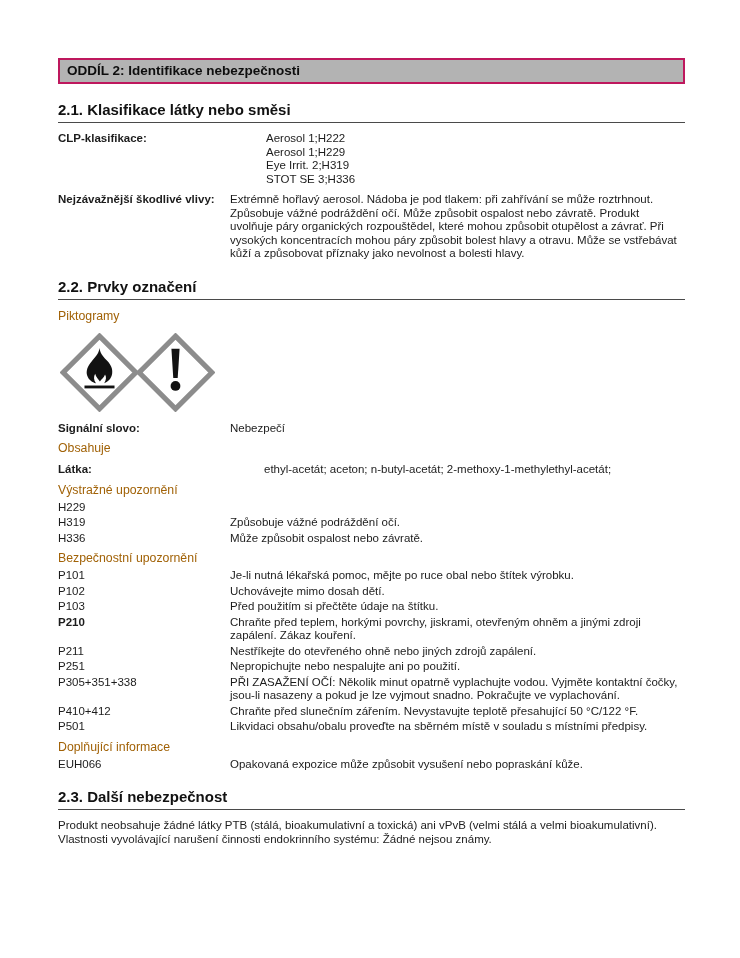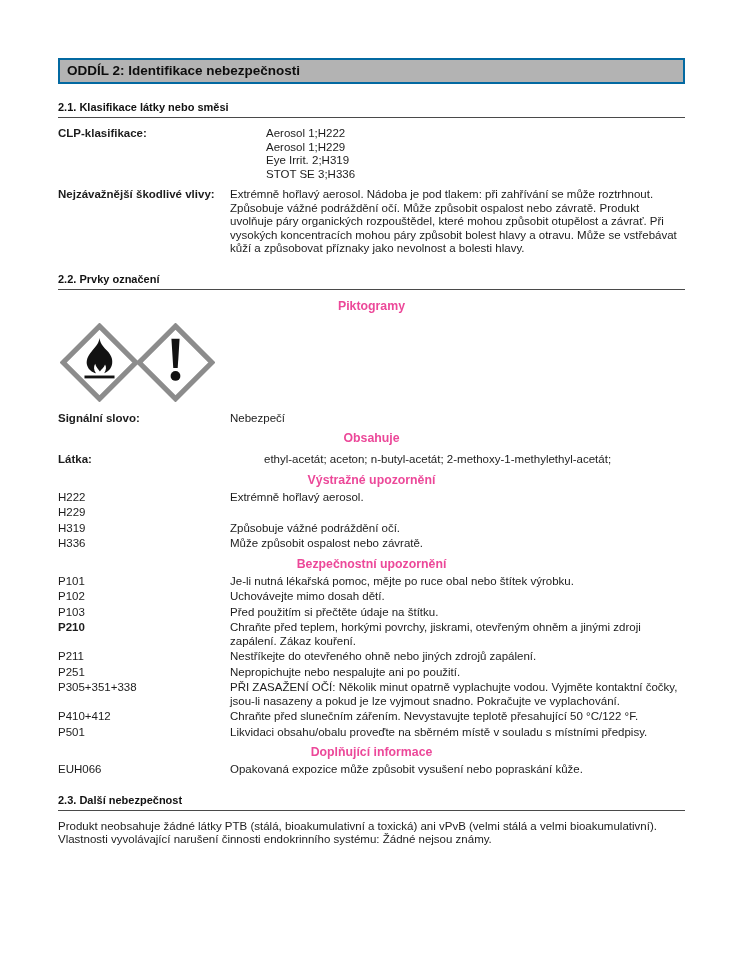--- a/index.html
+++ b/index.html
@@ -14,43 +14,42 @@
   .page {
     box-sizing: border-box;
     width: 740px; height: 958px;
     padding: 58px 55px 0 58px;
   }
   .content { width: 627px; }
 
   .section-bar {
     box-sizing: border-box;
     background: #b3b3b3;
-    border: 2px solid #0369a1;
+    border: 2px solid #be185d;
     color: #0e0e0e;
     font-weight: bold;
     font-size: 13.5px;
     padding: 3px 7px 4px 7px;
   }
 
   .subheading {
     font-weight: bold;
-    font-size: 11px;
+    font-size: 15px;
     color: #111;
     border-bottom: 1px solid #4a4a4a;
     padding-bottom: 4px;
     margin-top: 17px;
     margin-bottom: 9px;
   }
 
   .group-heading {
-    font-weight: bold;
+    font-weight: normal;
     font-size: 12.3px;
-    color: #ec4899;
+    color: #a16207;
     margin: 6px 0 4px 0;
-    text-align: center;
   }
 
   .row { display: flex; line-height: 13.5px; margin-bottom: 2px; }
   .row .label { width: 172px; flex: none; font-weight: bold; }
   .row .value { flex: 1; }
   .row.block-gap { margin-top: 7px; }
   .stack .line { line-height: 13.5px; margin-left: 36px; }
 
   .pictos { display: flex; margin: 10px 0 10px 2px; }
   .picto { width: 79px; height: 79px; display: block; margin-right: -3px; }
@@ -111,24 +110,20 @@
     <div class="group-heading">Obsahuje</div>
 
     <div class="row mt8">
       <div class="label">Látka:</div>
       <div class="value">ethyl-acetát; aceton; n-butyl-acetát; 2-methoxy-1-methylethyl-acetát;</div>
     </div>
 
     <div class="group-heading">Výstražné upozornění</div>
 
     <div class="row">
-      <div class="label" style="font-weight:normal">H222</div>
-      <div class="value">Extrémně hořlavý aerosol.</div>
-    </div>
-    <div class="row">
       <div class="label" style="font-weight:normal">H229</div>
     </div>
     <div class="row">
       <div class="label" style="font-weight:normal">H319</div>
       <div class="value">Způsobuje vážné podráždění očí.</div>
     </div>
     <div class="row">
       <div class="label" style="font-weight:normal">H336</div>
       <div class="value">Může způsobit ospalost nebo závratě.</div>
     </div>

